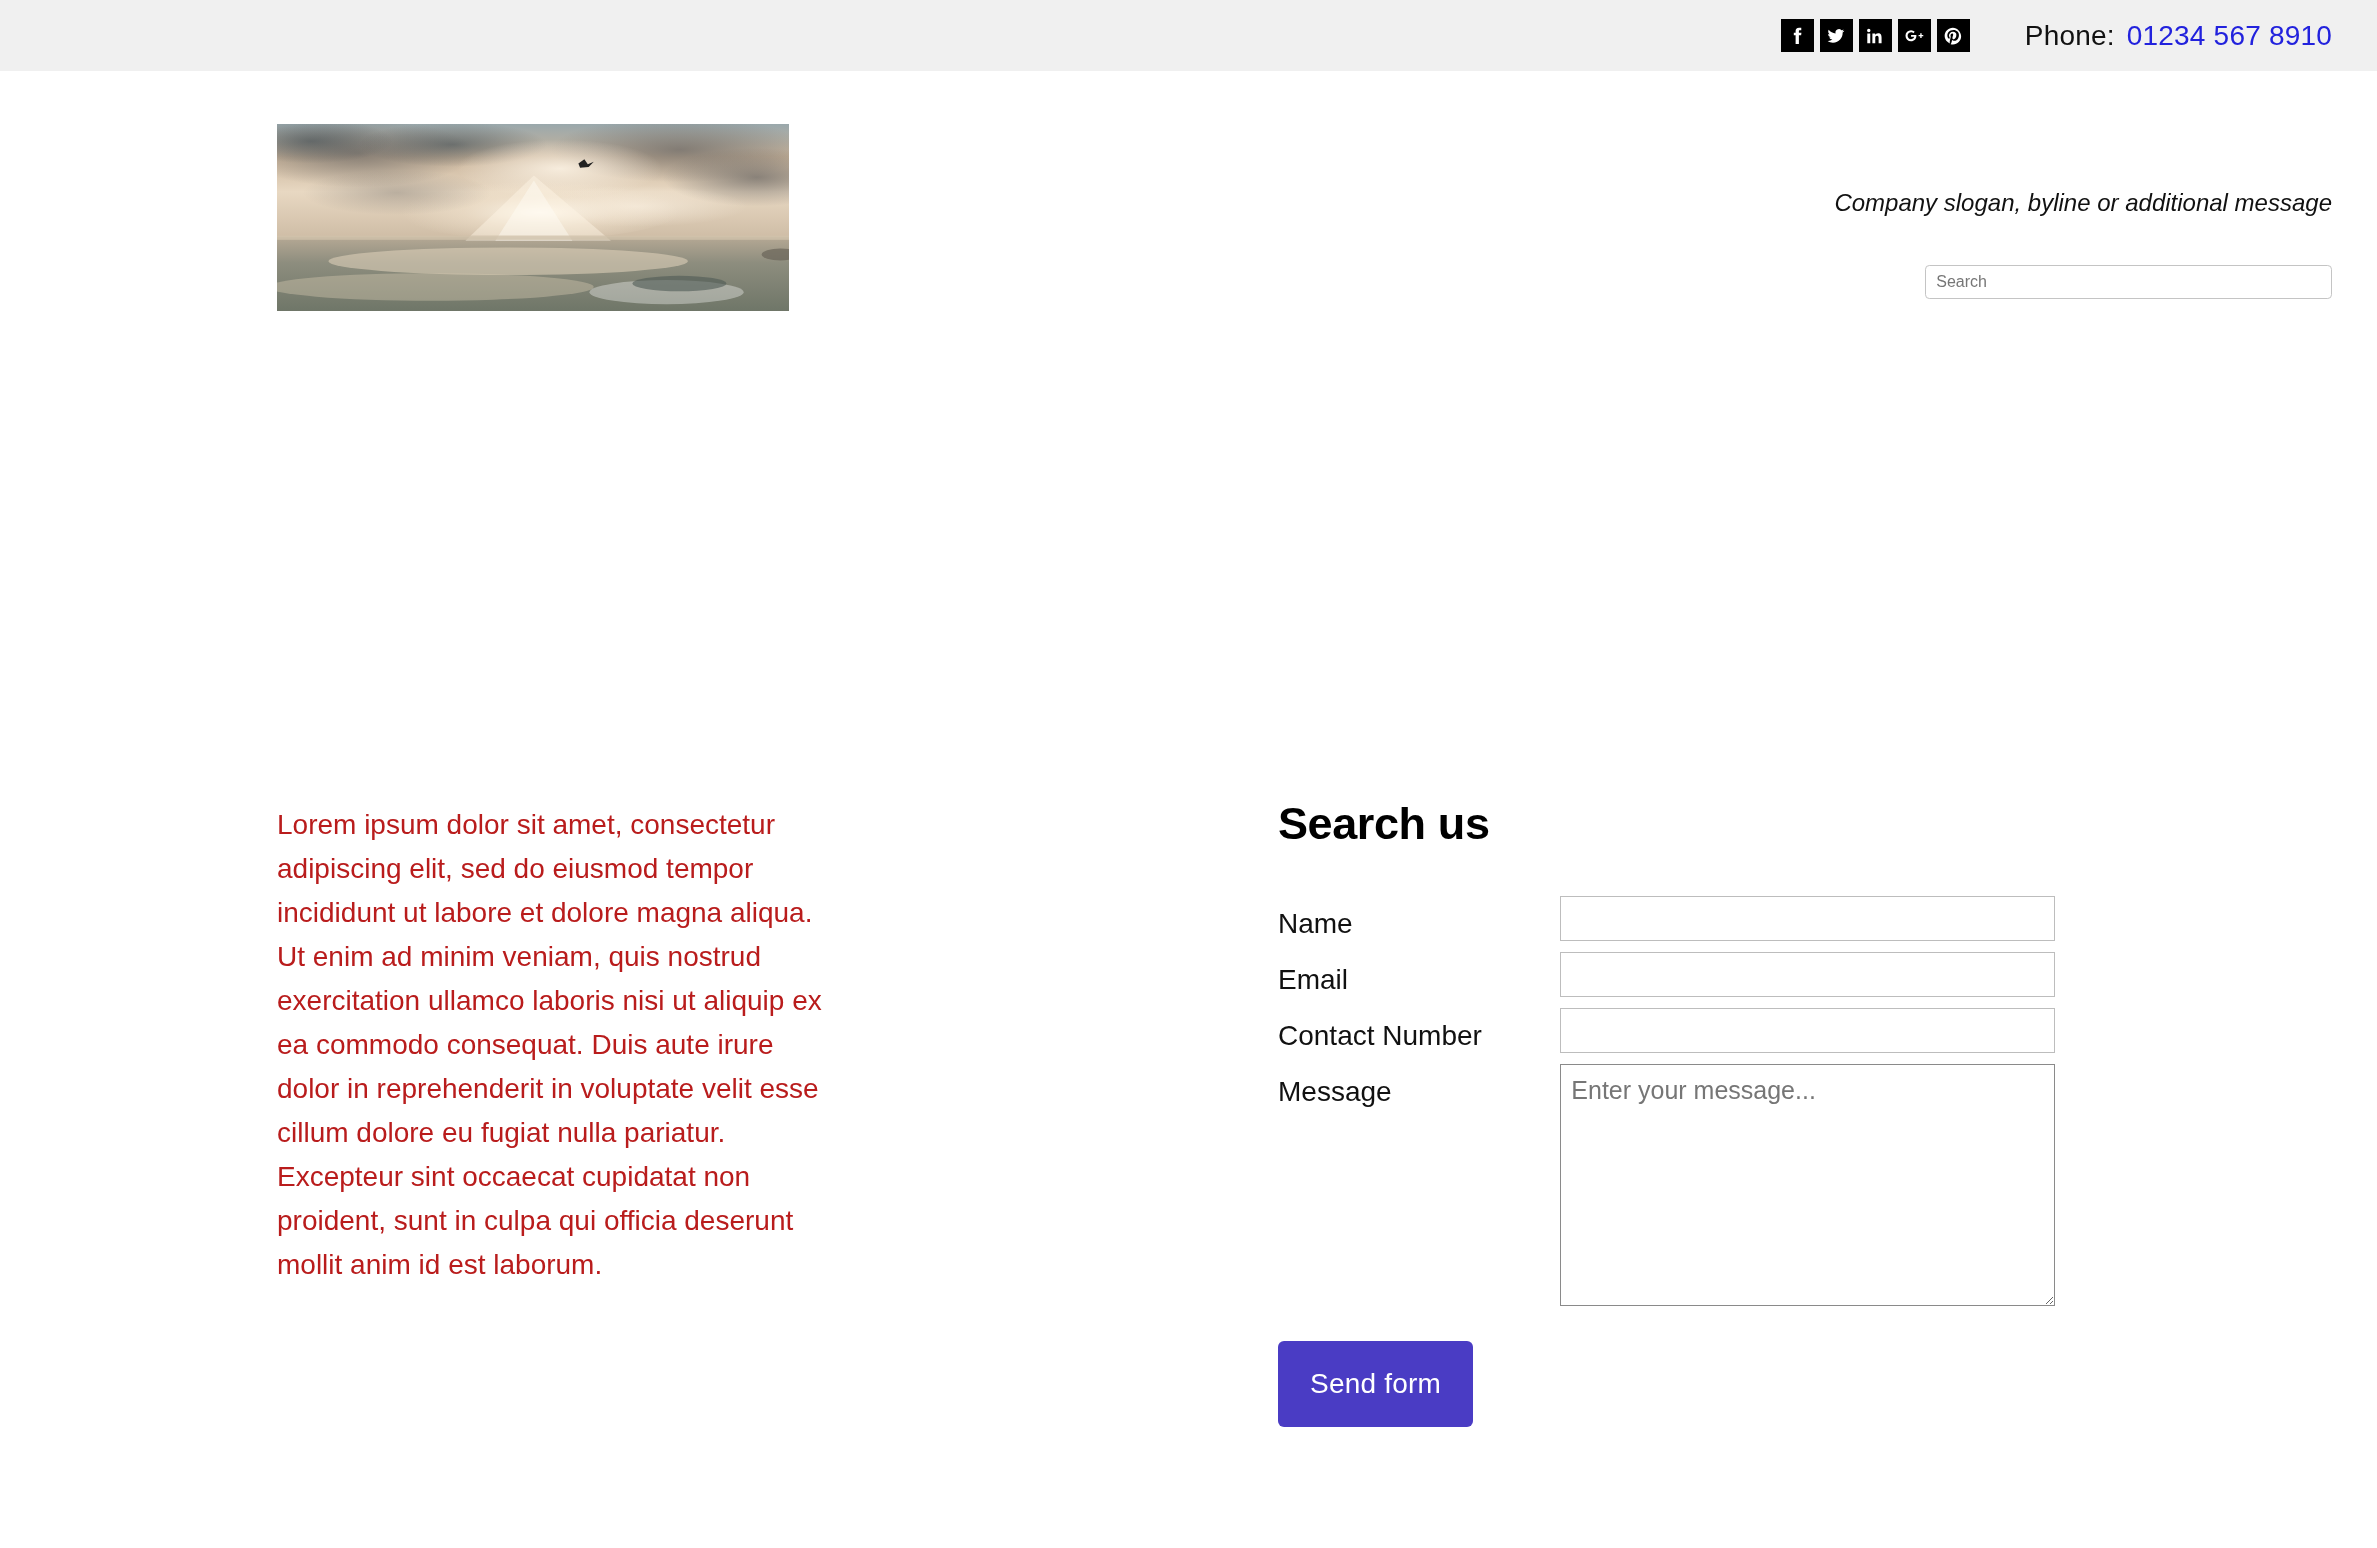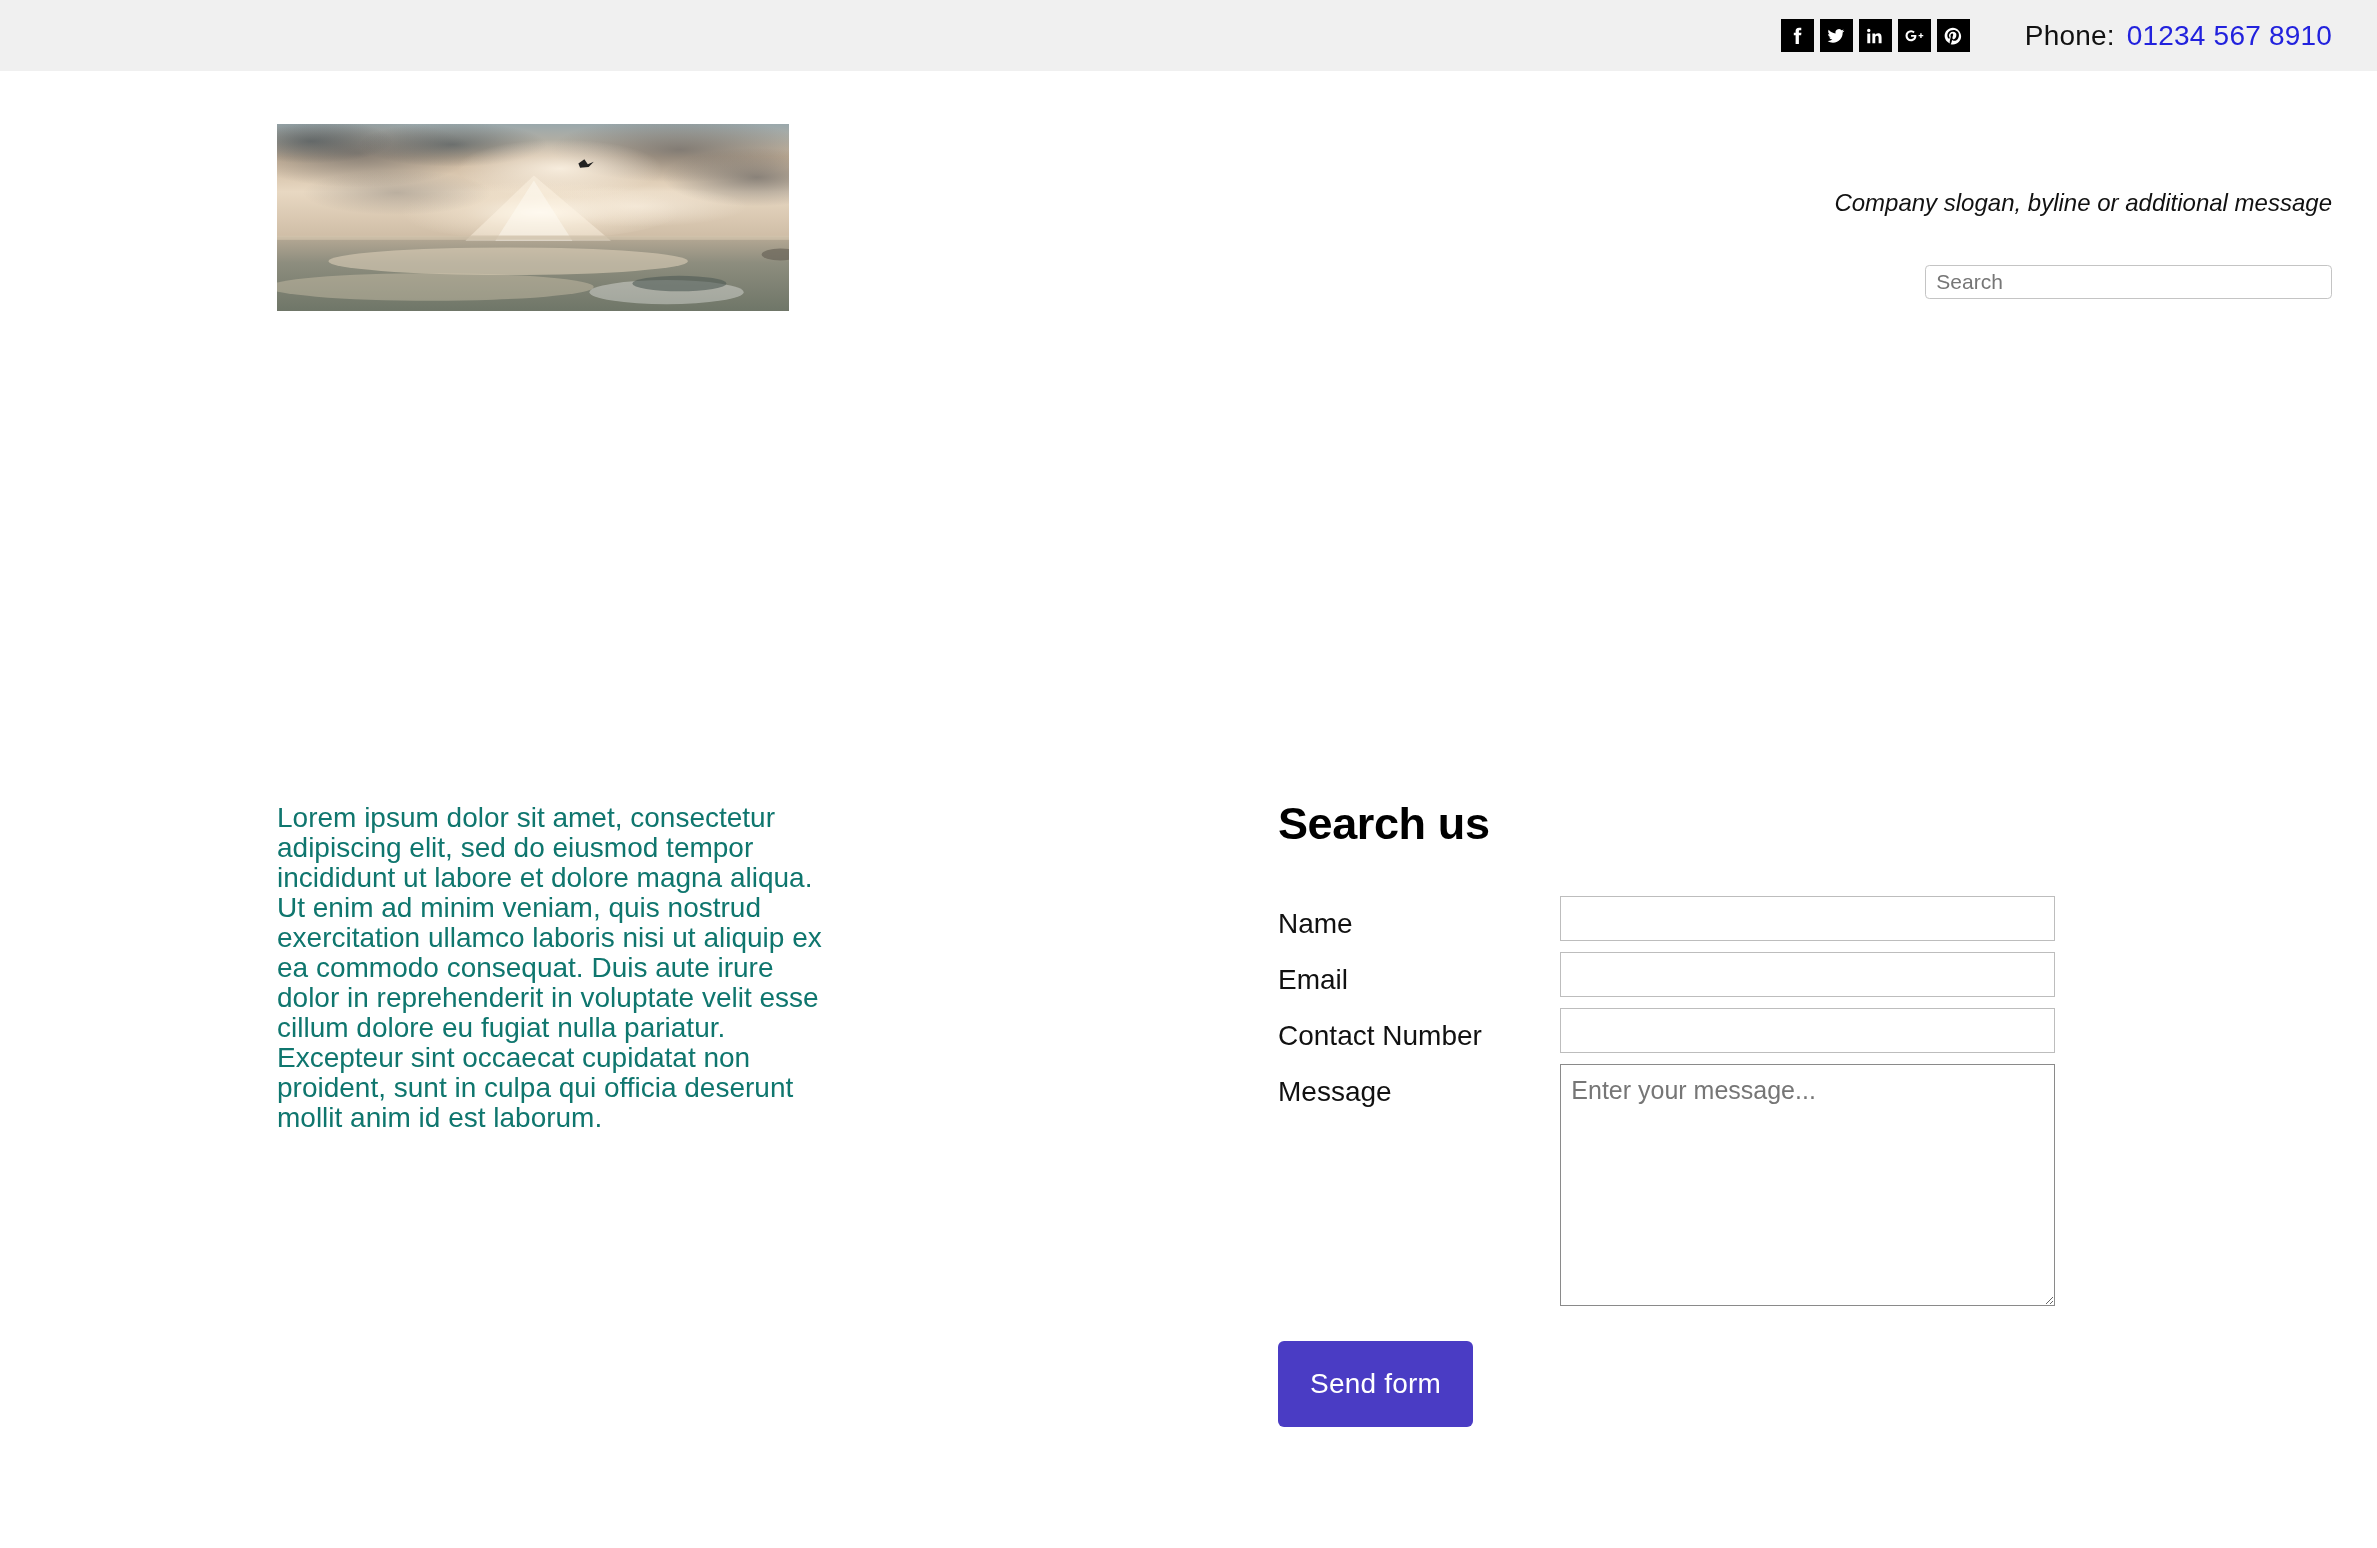--- a/index.html
+++ b/index.html
@@ -68,42 +68,42 @@
     position: absolute;
     right: 45px;
     top: 194px;
   }
   .search-input {
     width: 407px;
     height: 34px;
     border: 0.9px solid #c4c4c4;
     border-radius: 4.3px;
     background: #ffffff;
-    font-size: 21px;
+    font-size: 16px;
     font-family: "Liberation Sans", sans-serif;
     color: #333333;
     padding: 0 10.3px;
     outline: none;
   }
   .search-input::placeholder { color: #767676; }
 
   
   .main {
     position: relative;
     height: 995px;
     background: #ffffff;
   }
   .intro-text {
     position: absolute;
     left: 277px;
     top: 439px;
     width: 558px;
     font-size: 28px;
-    line-height: 30px;
-    color: #0f766e;
+    line-height: 44px;
+    color: #b91c1c;
   }
 
   
   .contact-panel {
     position: absolute;
     left: 1278px;
     top: 462px;
     width: 942px;
   }
   .contact-title {

